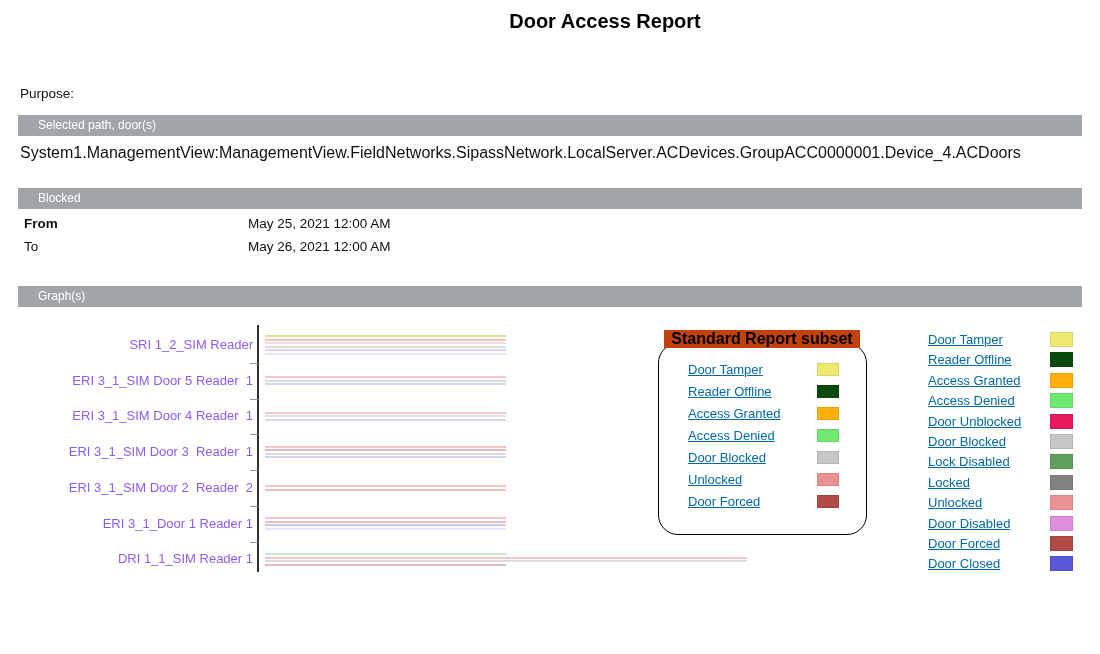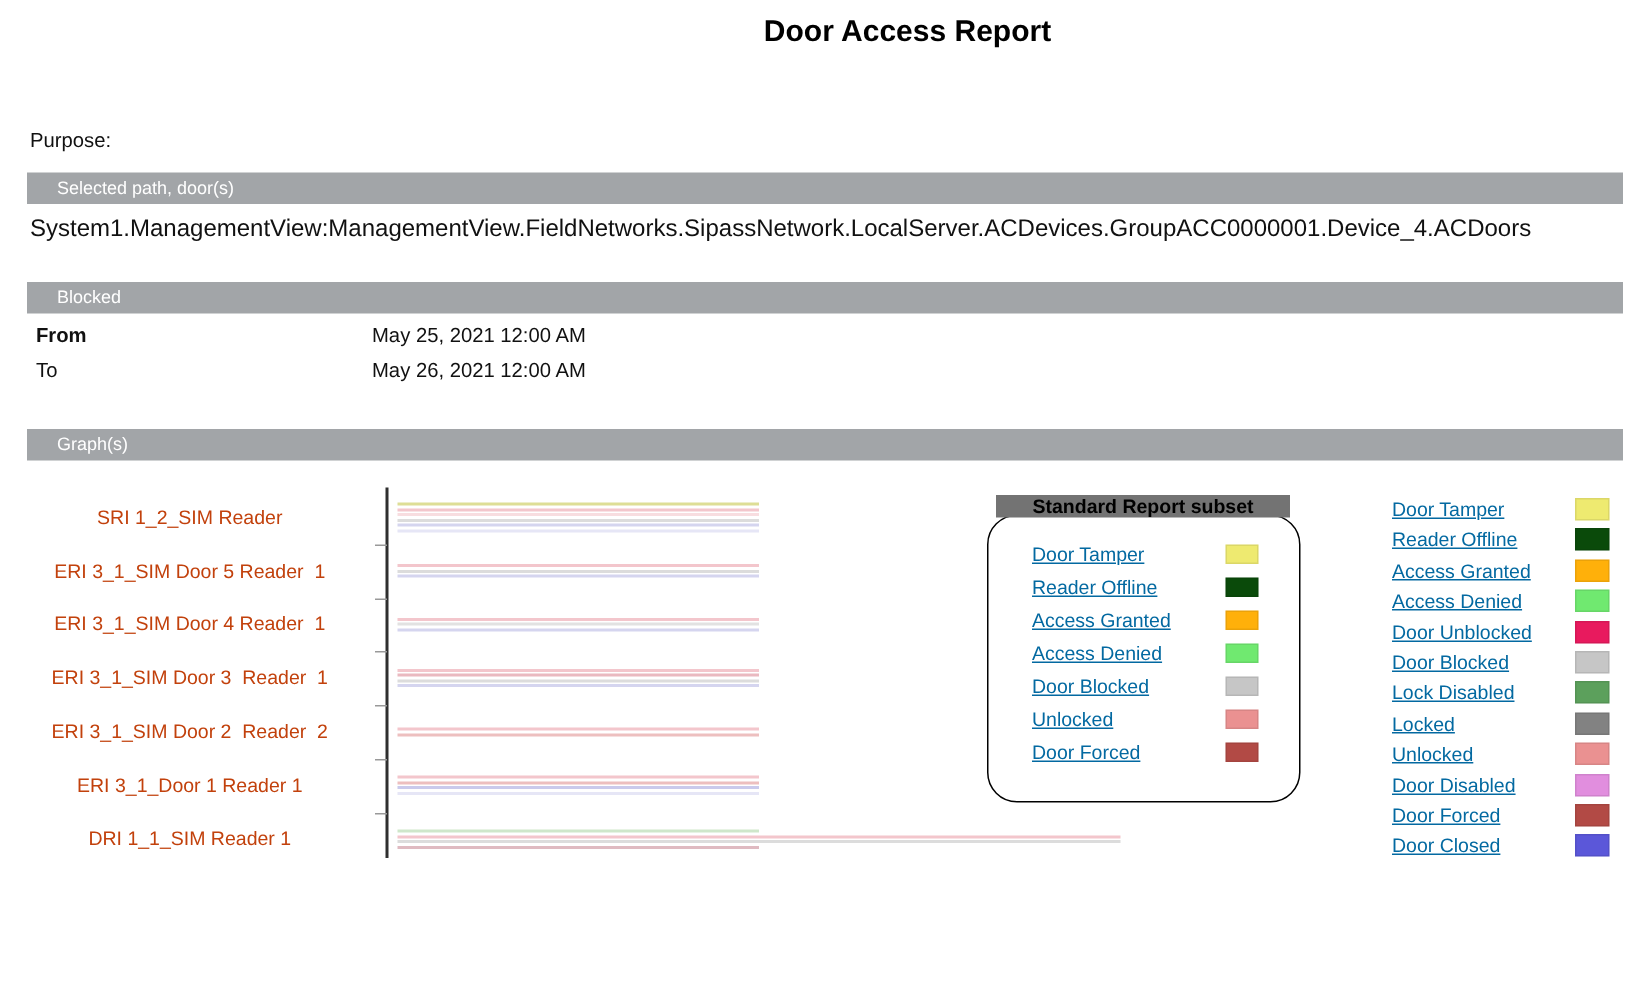--- a/index.html
+++ b/index.html
@@ -6,30 +6,30 @@
   .page{
     position:relative;width:1100px;height:572px;background:#fff;overflow:hidden;
     font-family:"Liberation Sans","DejaVu Sans",sans-serif;color:#111;
   }
   .abs{position:absolute;}
   .report-title{left:110px;top:10px;width:990px;text-align:center;font-size:20px;font-weight:bold;color:#000;}
   .body-text{font-size:13.5px;color:#111;white-space:pre;}
   .section-bar{left:18px;width:1064px;height:21px;background:#a2a5a8;color:#fff;
     font-size:12px;line-height:21px;padding-left:20px;box-sizing:border-box;}
   .path-text{left:20px;top:144px;font-size:16px;white-space:nowrap;}
-  .cat-label{left:0;width:253px;text-align:center;font-size:13px;line-height:18px;white-space:pre;color:#c2410c;}
+  .cat-label{left:0;width:253px;text-align:right;font-size:13px;line-height:18px;white-space:pre;color:#8b5cf6;}
   .bar-line{height:2px;}
   .xtick{width:1px;background:#555;}
   .ytick{height:1px;background:#999;}
   .xtick-label{width:30px;text-align:center;font-size:13.5px;color:#222;}
   .yaxis{left:257px;top:325px;width:2px;height:293px;background:#2f2f2f;}
   .xaxis{left:257px;top:614px;width:744px;height:2px;background:#fff;
     border-top:1.5px solid #6e6e6e;border-bottom:1.5px solid #6e6e6e;box-sizing:content-box;}
   .legend-box{left:658px;top:343px;width:207px;height:190px;border:1.6px solid #000;border-radius:20px;background:transparent;}
-  .legend-box-title{top:330px;left:664px;width:196px;text-align:center;font-size:13px;font-weight:bold;background:#737373;color:#000;}
+  .legend-box-title{top:330px;left:664px;width:196px;text-align:center;font-size:16px;font-weight:bold;background:#c2410c;color:#000;}
   .legend-label{font-size:13px;line-height:17px;white-space:nowrap;color:#0369a1;text-decoration:underline;}
   .legend-swatch{border:1px solid rgba(0,0,0,0.08);box-sizing:border-box;}
 </style>
 </head>
 <body>
 
 <div class="page">
 
   <div class="abs report-title">Door Access Report</div>
 

